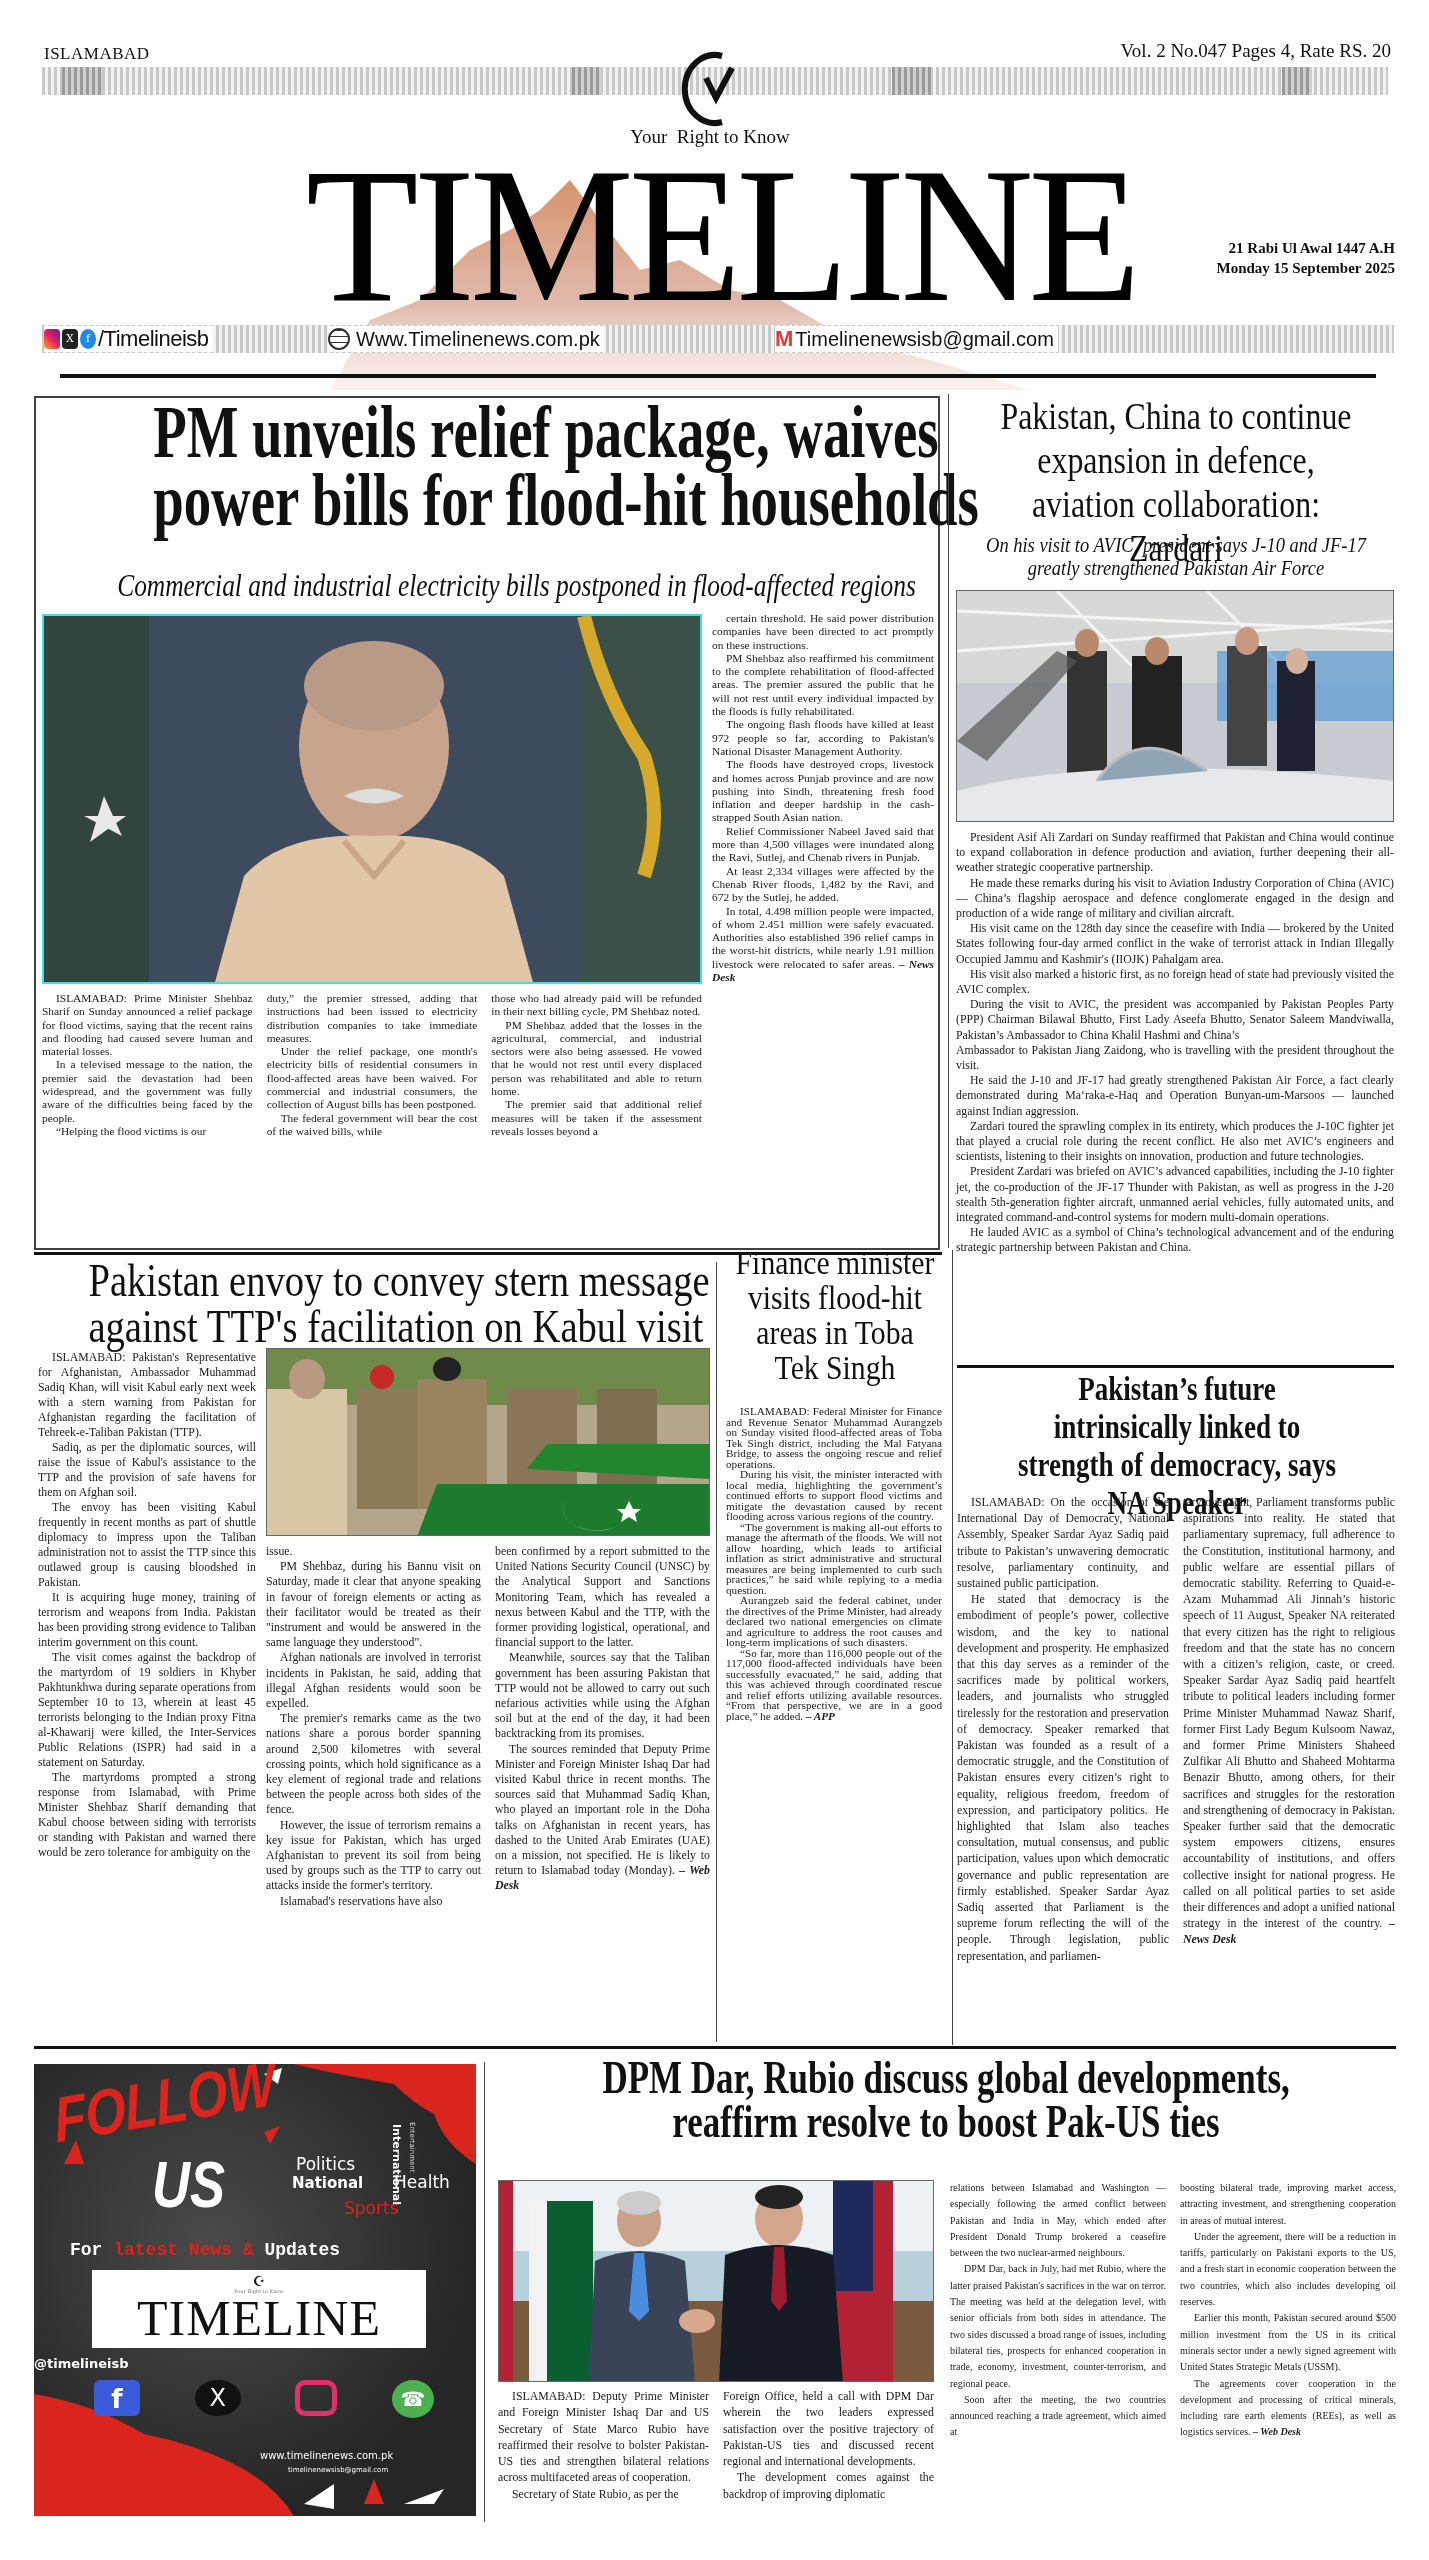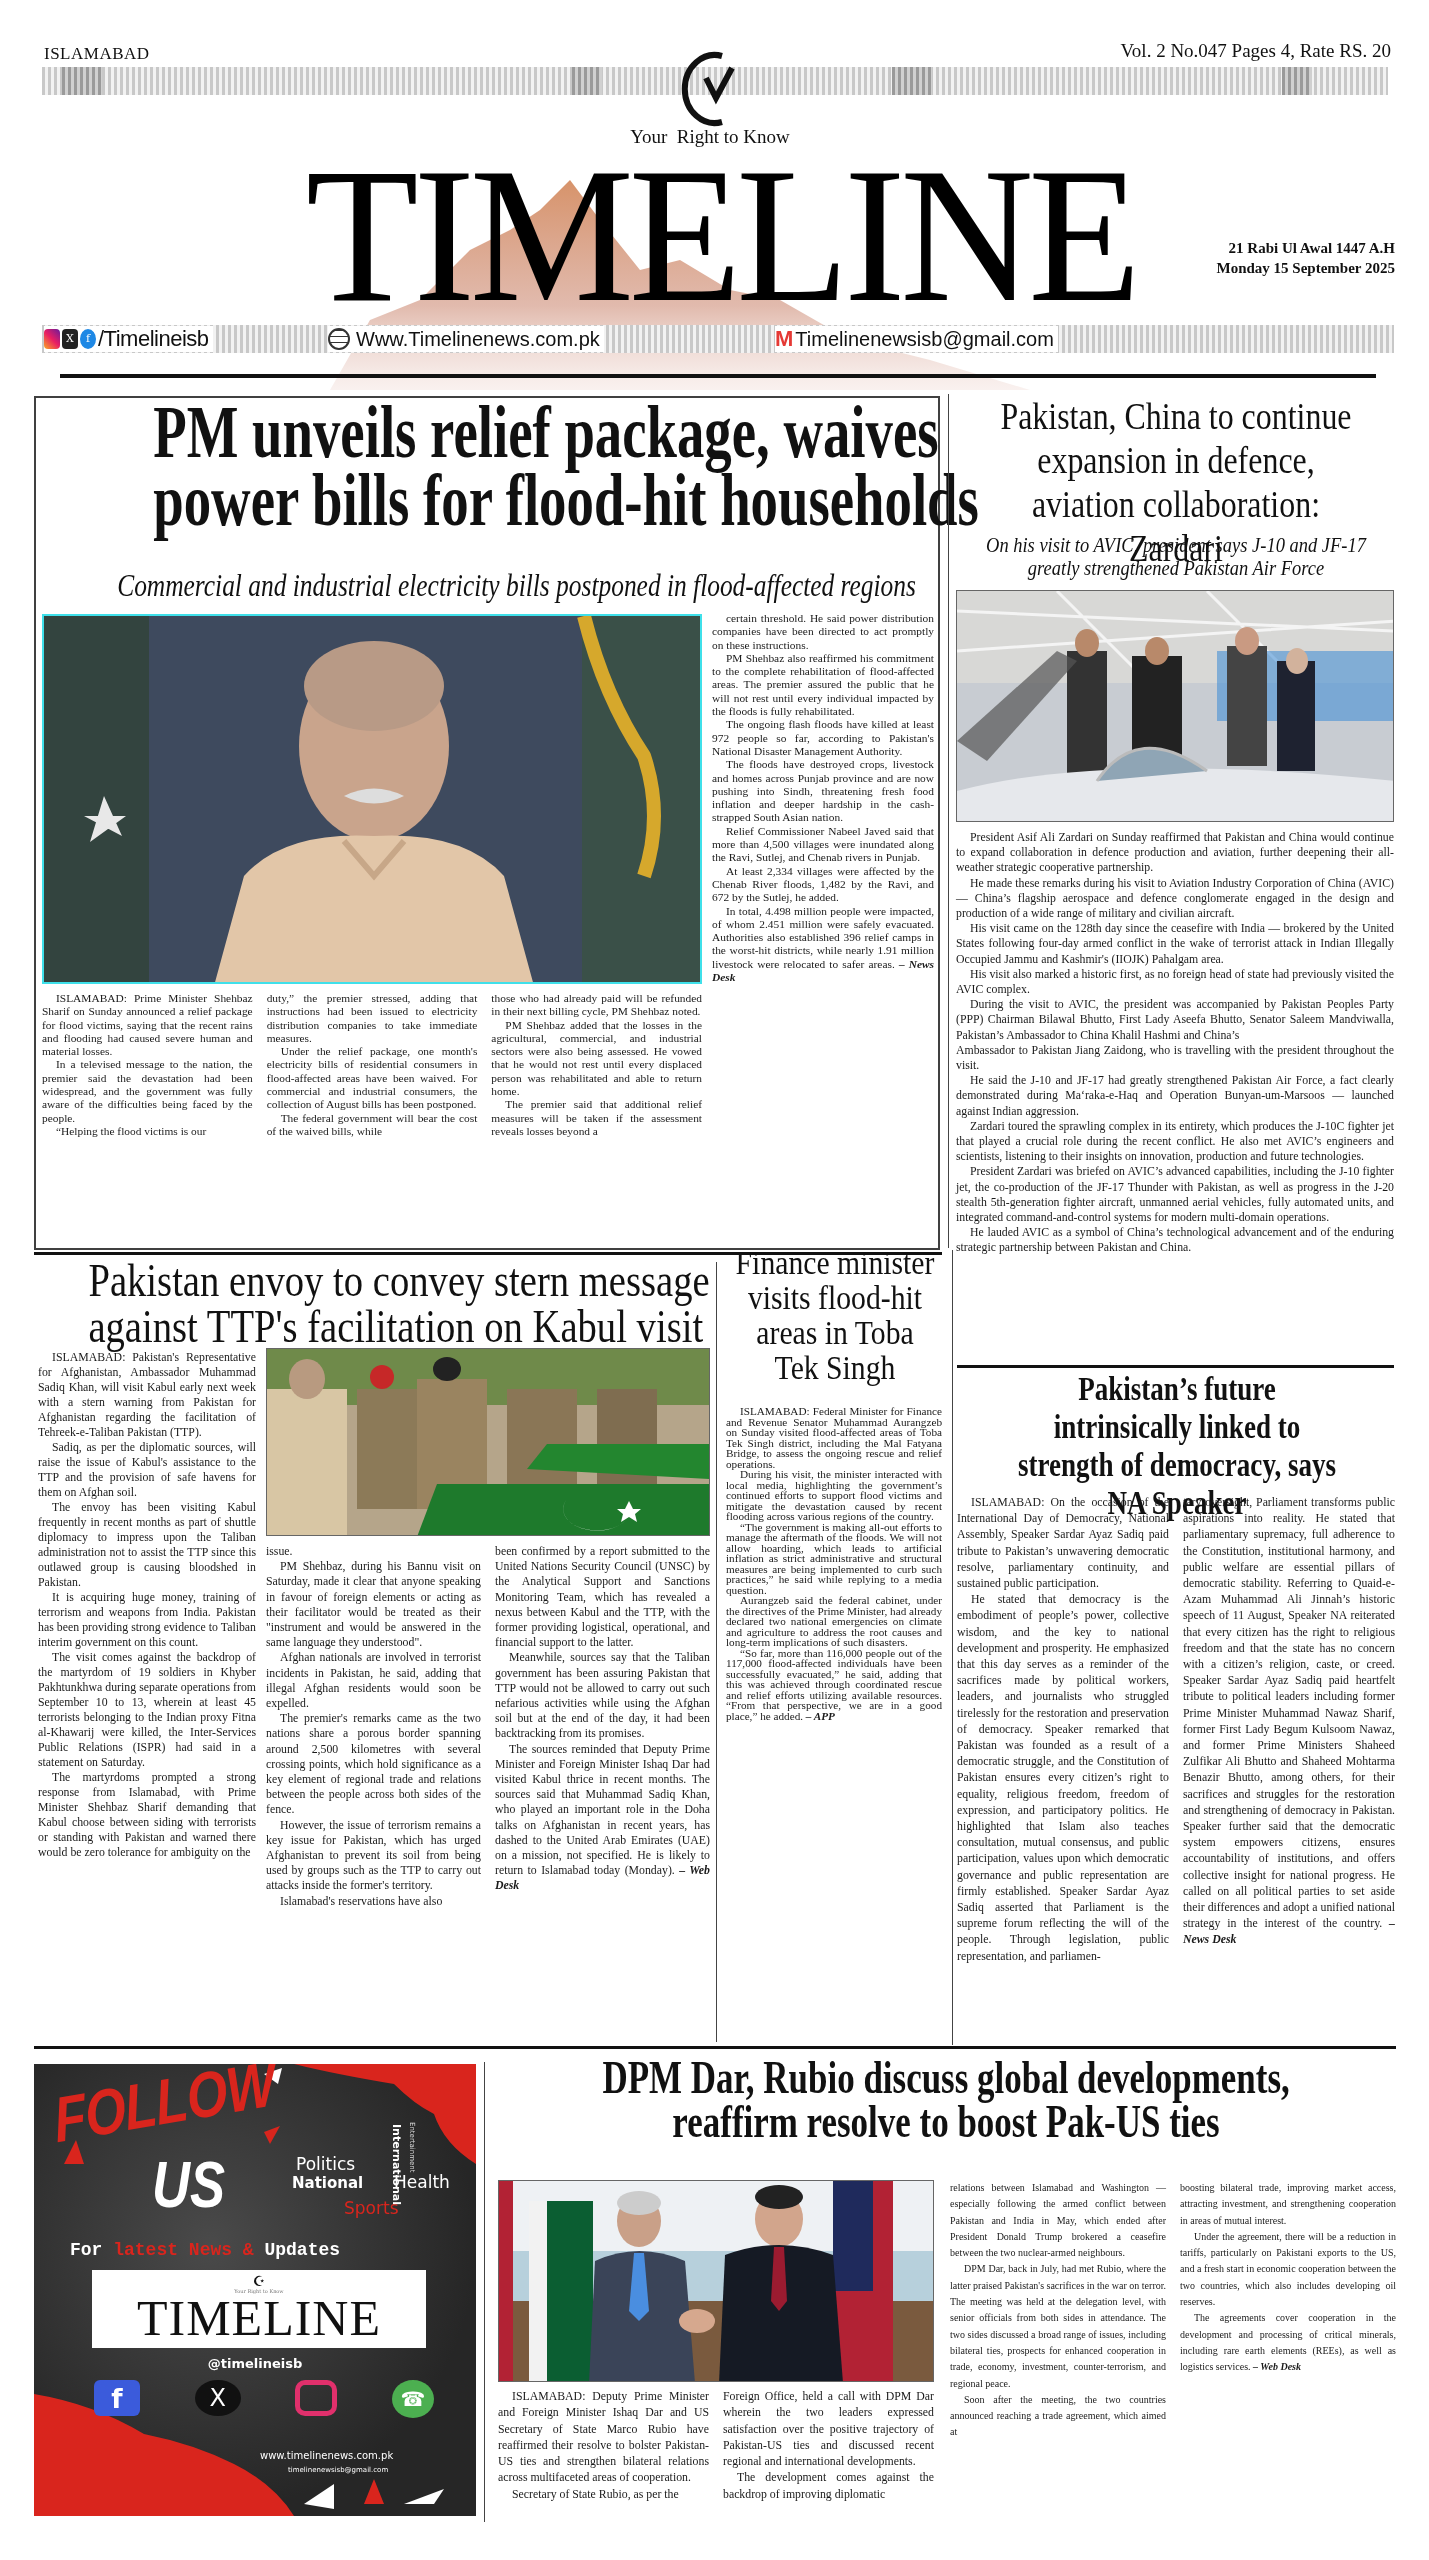--- a/index.html
+++ b/index.html
@@ -264,21 +264,21 @@
   <div class="abs" style="left:36px;top:176px;font-family:Liberation Mono, monospace;font-weight:bold;font-size:18px;white-space:nowrap">
     <span style="color:#fff">For</span>
     <span style="color:#d9251d">latest News &amp;</span>
     <span style="color:#fff">Updates</span>
   </div>
   <div class="abs" style="left:58px;top:206px;width:334px;height:78px;background:#fff;text-align:center">
     <div style="font-size:14px;line-height:14px;margin-top:4px;color:#111">☪</div>
     <div style="font-size:5px;color:#777">Your Right to Know</div>
     <div style="font-family:'Liberation Serif',serif;font-size:50px;line-height:48px;letter-spacing:1px;color:#111">TIMELINE</div>
   </div>
-  <div class="abs" style="left:0;top:292px;width:442px;text-align:center;color:#fff;font-family:'DejaVu Sans',sans-serif;font-weight:bold;font-size:13px">@timelineisb</div>
+  <div class="abs" style="left:0;top:292px;width:442px;text-align:left;color:#fff;font-family:'DejaVu Sans',sans-serif;font-weight:bold;font-size:13px">@timelineisb</div>
   <div class="abs" style="left:60px;top:316px;width:340px;display:flex;justify-content:space-between">
     <span style="display:inline-block;width:46px;height:36px;background:#3b5bdb;border-radius:6px;color:#fff;font-family:'DejaVu Sans',sans-serif;font-weight:bold;font-size:26px;text-align:center;line-height:38px">f</span>
     <span style="display:inline-block;width:46px;height:36px;background:#111;border-radius:50%;color:#fff;font-family:'DejaVu Sans',sans-serif;font-size:24px;text-align:center;line-height:36px">X</span>
     <span style="display:inline-block;width:42px;height:36px;border-radius:10px;border:5px solid #e1306c;background:transparent"></span>
     <span style="display:inline-block;width:42px;height:38px;background:#4caf50;border-radius:50%;color:#fff;font-size:20px;text-align:center;line-height:38px">☎</span>
   </div>
   <div class="abs" style="left:226px;top:386px;color:#fff;font-family:'DejaVu Sans',sans-serif;font-size:10px">www.timelinenews.com.pk</div>
   <div class="abs" style="left:254px;top:402px;color:#fff;font-family:'DejaVu Sans',sans-serif;font-size:7px">timelinenewsisb@gmail.com</div>
 </div>
 
@@ -319,16 +319,17 @@
   </div>
   <div class="cols body-txt" style="position:absolute;left:456px;top:124px;width:446px;grid-template-columns:1fr 1fr;font-size:10px;line-height:16.3px">
     <div>
       <p style="text-indent:0">relations between Islamabad and Washington — especially following the armed conflict between Pakistan and India in May, which ended after President Donald Trump brokered a ceasefire between the two nuclear-armed neighbours.</p>
       <p>DPM Dar, back in July, had met Rubio, where the latter praised Pakistan's sacrifices in the war on terror. The meeting was held at the delegation level, with senior officials from both sides in attendance. The two sides discussed a broad range of issues, including bilateral ties, prospects for enhanced cooperation in trade, economy, investment, counter-terrorism, and regional peace.</p>
       <p>Soon after the meeting, the two countries announced reaching a trade agreement, which aimed at</p>
     </div>
     <div>
       <p style="text-indent:0">boosting bilateral trade, improving market access, attracting investment, and strengthening cooperation in areas of mutual interest.</p>
       <p>Under the agreement, there will be a reduction in tariffs, particularly on Pakistani exports to the US, and a fresh start in economic cooperation between the two countries, which also includes developing oil reserves.</p>
+      <p>Earlier this month, Pakistan secured around $500 million investment from the US in its critical minerals sector under a newly signed agreement with United States Strategic Metals (USSM).</p>
       <p><span>The agreements cover cooperation in the development and processing of critical minerals, including rare earth elements (REEs), as well as logistics services.</span> <span class="sig">– Web Desk</span></p>
     </div>
   </div>
 </div>
 
 </body></html>

